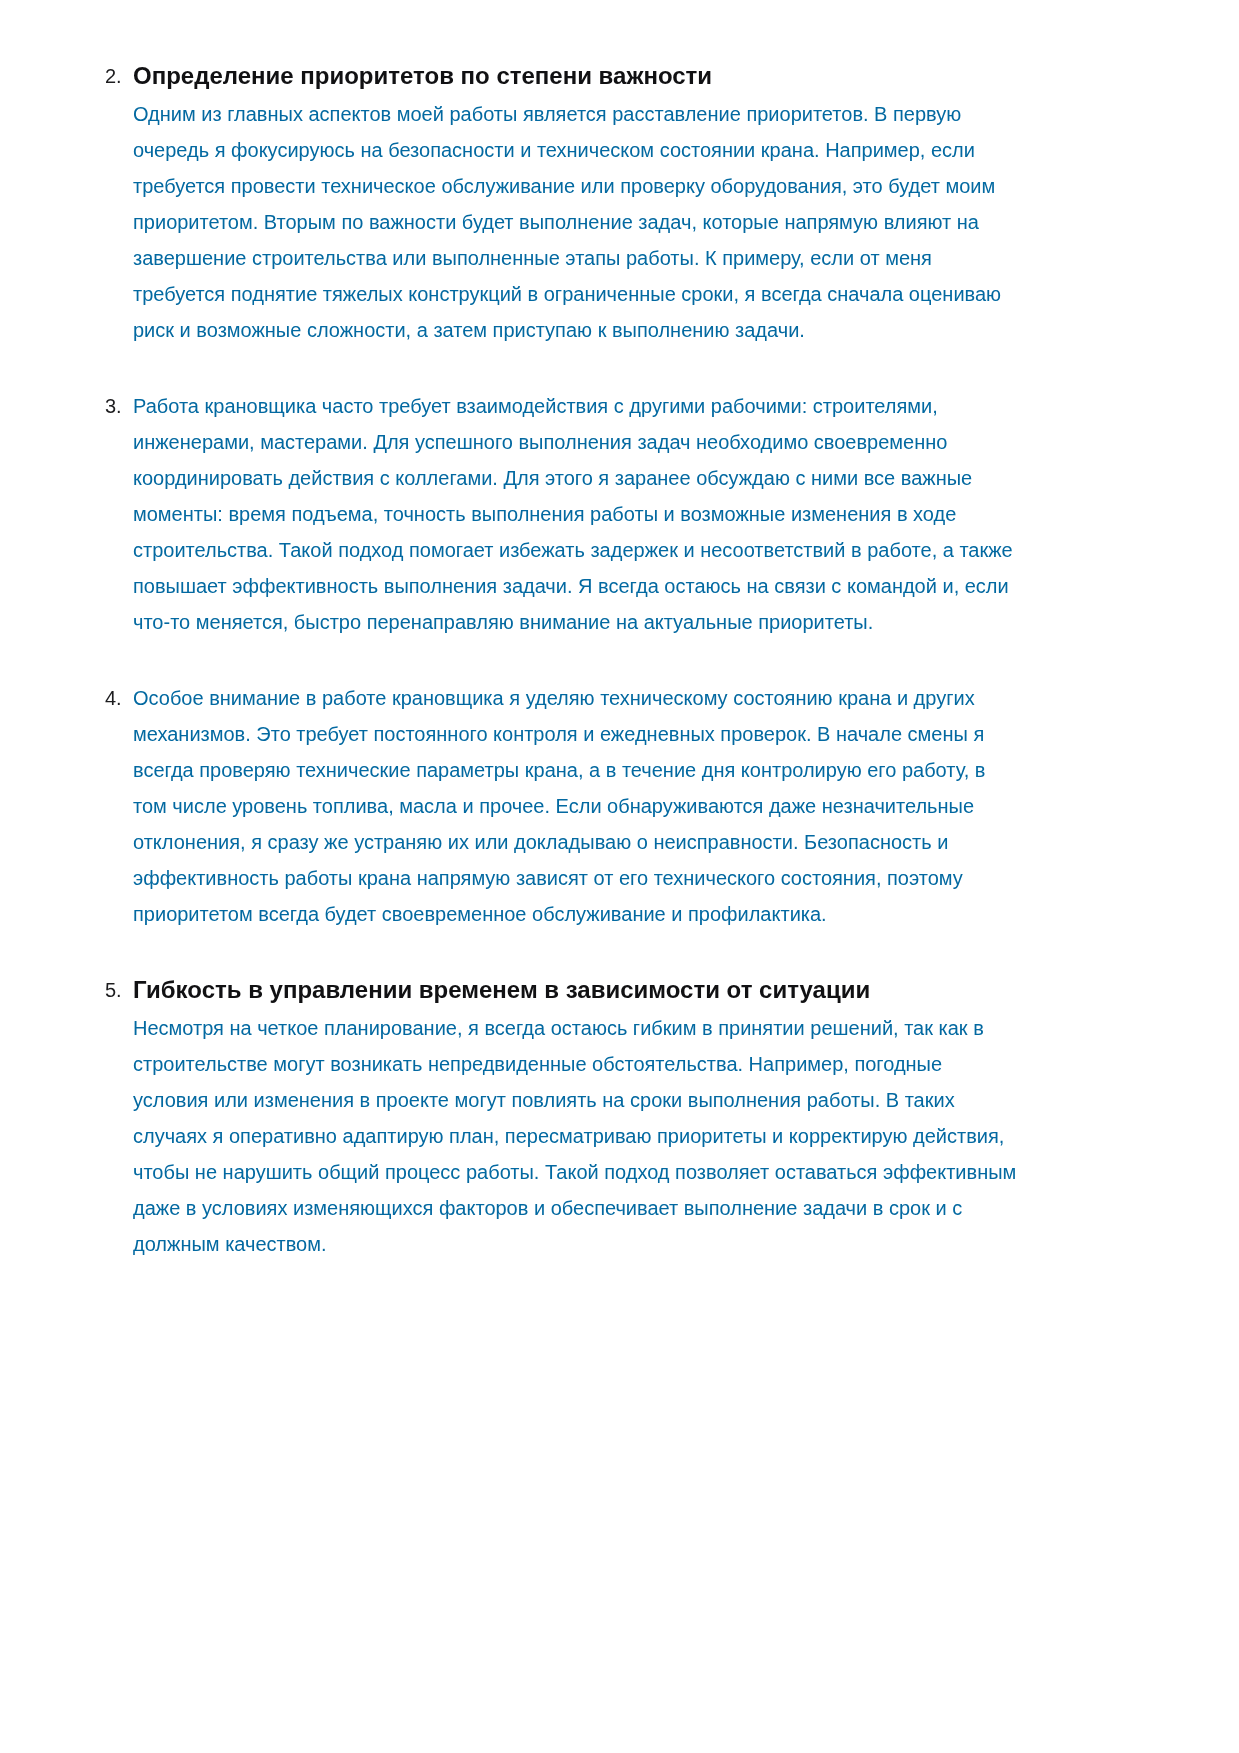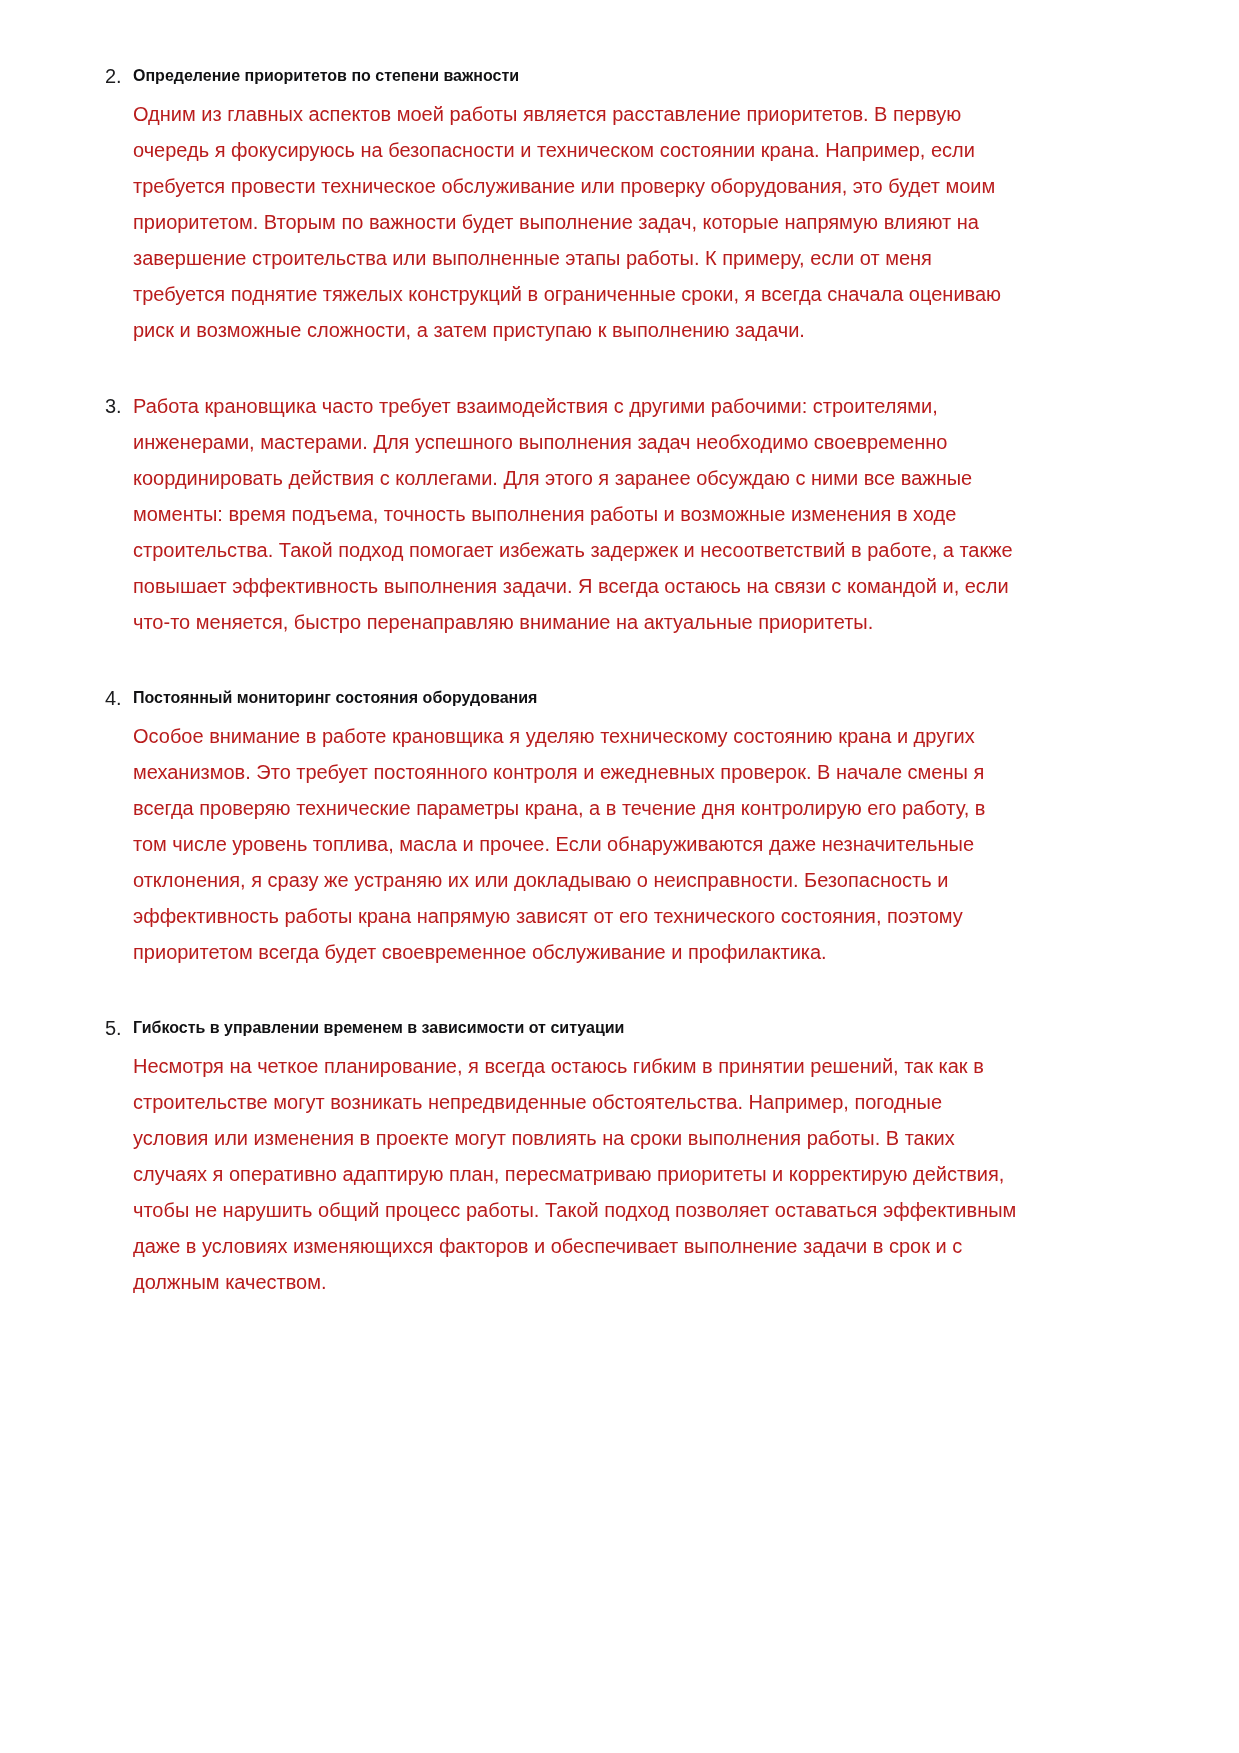--- a/index.html
+++ b/index.html
@@ -32,28 +32,28 @@
     position: absolute;
     left: 0;
     top: 0;
     font-weight: 400;
     color: #1d1d1f;
   }
   .doc-item-title {
     font-weight: 700;
     color: #111113;
     margin: 0;
-    font-size: 16px;
+    font-size: 24px;
     line-height: 36px;
     display: block;
   }
   .doc-item-body {
     margin: 2px 18px 0 0;
     font-weight: 400;
-    color: #b91c1c;
+    color: #0369a1;
     text-align: left;
   }
 </style>
 </head>
 <body>
 
 <div class="page">
   <div class="doc-list">
 
     <div class="doc-item">
@@ -62,21 +62,20 @@
       <p class="doc-item-body">Одним из главных аспектов моей работы является расставление приоритетов. В первую очередь я фокусируюсь на безопасности и техническом состоянии крана. Например, если требуется провести техническое обслуживание или проверку оборудования, это будет моим приоритетом. Вторым по важности будет выполнение задач, которые напрямую влияют на завершение строительства или выполненные этапы работы. К примеру, если от меня требуется поднятие тяжелых конструкций в ограниченные сроки, я всегда сначала оцениваю риск и возможные сложности, а затем приступаю к выполнению задачи.</p>
     </div>
 
     <div class="doc-item">
       <span class="doc-item-number">3.</span>
       <p class="doc-item-body">Работа крановщика часто требует взаимодействия с другими рабочими: строителями, инженерами, мастерами. Для успешного выполнения задач необходимо своевременно координировать действия с коллегами. Для этого я заранее обсуждаю с ними все важные моменты: время подъема, точность выполнения работы и возможные изменения в ходе строительства. Такой подход помогает избежать задержек и несоответствий в работе, а также повышает эффективность выполнения задачи. Я всегда остаюсь на связи с командой и, если что-то меняется, быстро перенаправляю внимание на актуальные приоритеты.</p>
     </div>
 
     <div class="doc-item">
       <span class="doc-item-number">4.</span>
-      <span class="doc-item-title">Постоянный мониторинг состояния оборудования</span>
       <p class="doc-item-body">Особое внимание в работе крановщика я уделяю техническому состоянию крана и других механизмов. Это требует постоянного контроля и ежедневных проверок. В начале смены я всегда проверяю технические параметры крана, а в течение дня контролирую его работу, в том числе уровень топлива, масла и прочее. Если обнаруживаются даже незначительные отклонения, я сразу же устраняю их или докладываю о неисправности. Безопасность и эффективность работы крана напрямую зависят от его технического состояния, поэтому приоритетом всегда будет своевременное обслуживание и профилактика.</p>
     </div>
 
     <div class="doc-item">
       <span class="doc-item-number">5.</span>
       <span class="doc-item-title">Гибкость в управлении временем в зависимости от ситуации</span>
       <p class="doc-item-body">Несмотря на четкое планирование, я всегда остаюсь гибким в принятии решений, так как в строительстве могут возникать непредвиденные обстоятельства. Например, погодные условия или изменения в проекте могут повлиять на сроки выполнения работы. В таких случаях я оперативно адаптирую план, пересматриваю приоритеты и корректирую действия, чтобы не нарушить общий процесс работы. Такой подход позволяет оставаться эффективным даже в условиях изменяющихся факторов и обеспечивает выполнение задачи в срок и с должным качеством.</p>
     </div>
 
   </div>

